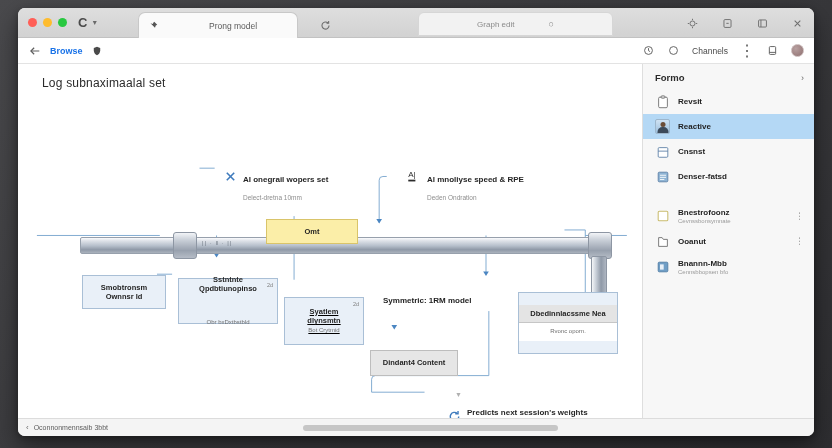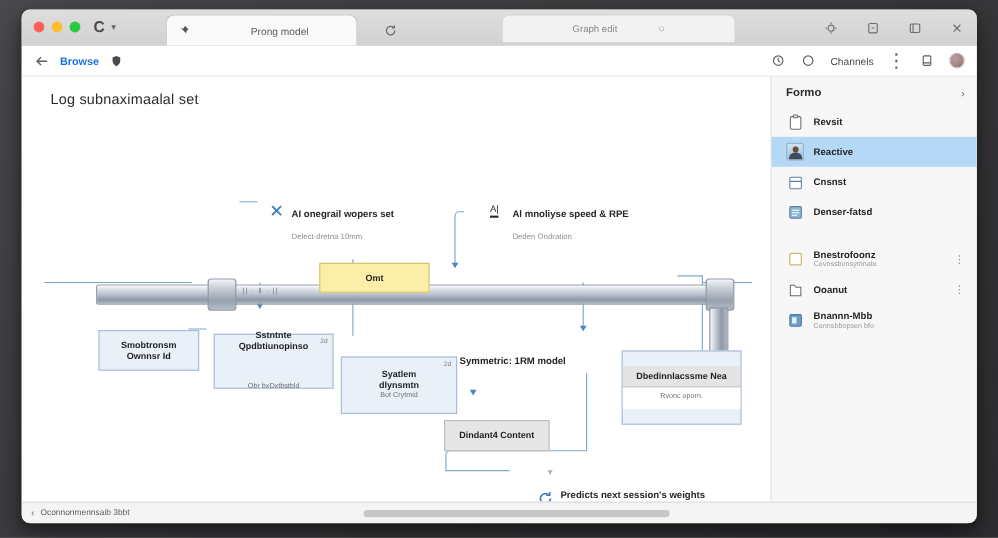--- a/index.html
+++ b/index.html
@@ -467,21 +467,21 @@
 Ownnsr Id</span>
       </div>
 
       <div class="node" style="left:160px; top:214px; width:100px; height:46px;gap:24px;">
         <span class="n-badge">2d</span>
         <span class="n-title" style="white-space:pre-line">Sstntnte
 Qpdbtiunopinso</span>
         <span class="n-sub">Obr bxDxtbstbld</span>
       </div>
 
-      <div class="node" style="left:266px; top:233px; width:97px; height:48px;">
+      <div class="node" style="left:266px; top:233px; width:80px; height:48px;text-decoration:underline;">
         <span class="n-badge">2d</span>
         <span class="n-title" style="white-space:pre-line">Syatlem
 dlynsmtn</span>
         <span class="n-sub">Bot Crytmid</span>
       </div>
 
       <div class="node grey" style="left:352px; top:286px; width:88px; height:26px;">
         <span class="n-title">Dindant4 Content</span>
       </div>
 

